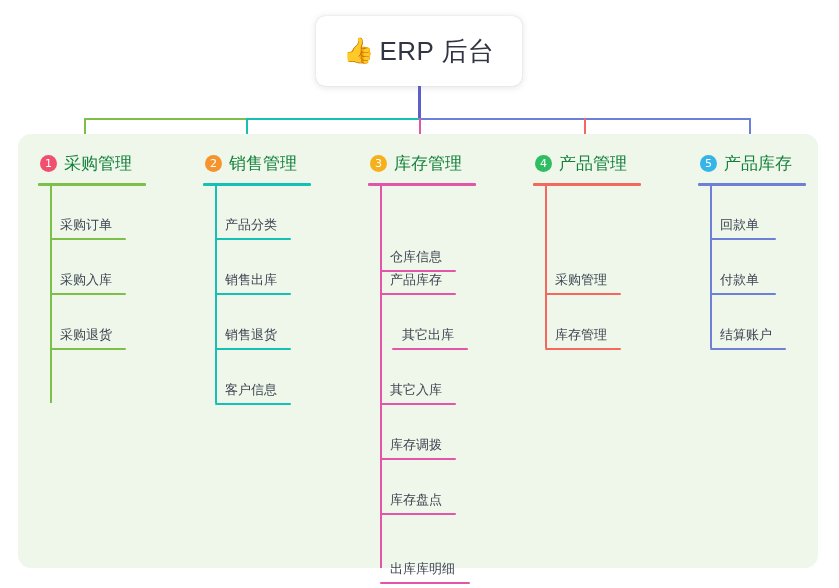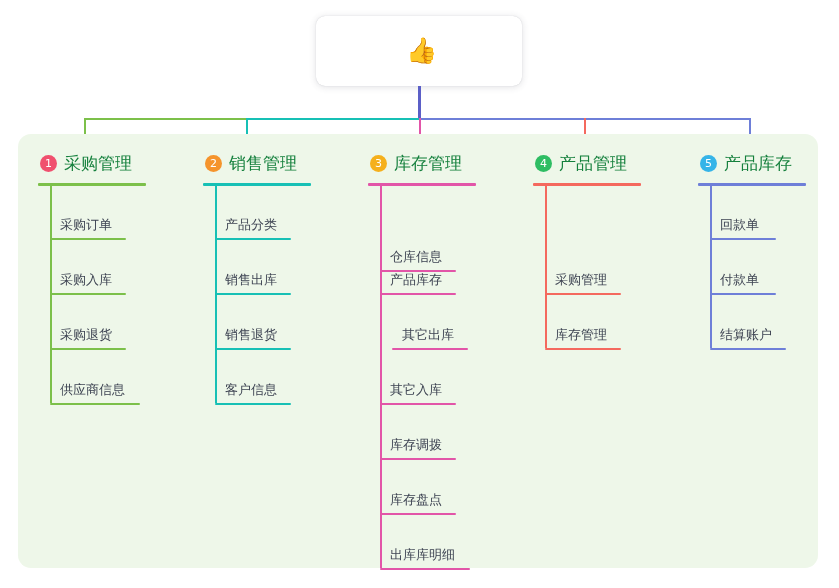--- a/index.html
+++ b/index.html
@@ -122,20 +122,21 @@
     border-radius: 1px;
   }
 </style>
 </head>
 <body>
 
 <div id="root">
 
   <div class="title-card">
     <span class="title-emoji">👍</span>
+    <span class="title-text">ERP 后台</span>
   </div>
 
   <div id="connector-layer">
       <div class="conn" style="left: 418px; top: 86px; width: 3px; height: 34px; background: rgb(91, 95, 199);"></div>
       <div class="conn" style="left: 84px; top: 118px; width: 162px; height: 2px; background: rgb(124, 192, 74);"></div>
       <div class="conn" style="left: 246px; top: 118px; width: 173px; height: 2px; background: rgb(23, 192, 181);"></div>
       <div class="conn" style="left: 419px; top: 118px; width: 331px; height: 2px; background: rgb(110, 127, 216);"></div>
       <div class="conn" style="left: 84px; top: 118px; width: 2px; height: 28px; background: rgb(124, 192, 74);"></div>
       <div class="conn" style="left: 246px; top: 118px; width: 2px; height: 28px; background: rgb(23, 192, 181);"></div>
       <div class="conn" style="left: 419px; top: 118px; width: 2px; height: 28px; background: rgb(226, 85, 168);"></div>
@@ -158,24 +159,20 @@
           <div class="leaf-rule" style="background: rgb(124, 192, 74); width: 76px;"></div>
         </div>
         <div class="leaf" style="top: 123px; width: 76px;">
           <span class="leaf-label">采购入库</span>
           <div class="leaf-rule" style="background: rgb(124, 192, 74); width: 76px;"></div>
         </div>
         <div class="leaf" style="top: 178px; width: 76px;">
           <span class="leaf-label">采购退货</span>
           <div class="leaf-rule" style="background: rgb(124, 192, 74); width: 76px;"></div>
         </div>
-        <div class="leaf" style="top: 233px; width: 90px;">
-          <span class="leaf-label">供应商信息</span>
-          <div class="leaf-rule" style="background: rgb(124, 192, 74); width: 90px;"></div>
-        </div>
       </div>
       <div class="column" style="left: 203px; top: 148px; width: 108px; height: 400px;">
         <div class="col-head">
           <span class="badge" style="background: rgb(245, 148, 44);">2</span>
           <span class="col-title">销售管理</span>
         </div>
         <div class="col-rule" style="background: rgb(23, 192, 181); width: 108px;"></div>
         <div class="spine" style="left: 12px; background: rgb(23, 192, 181); height: 217px;"></div>
         <div class="leaf" style="top: 68px; width: 76px;">
           <span class="leaf-label">产品分类</span>
@@ -218,21 +215,21 @@
           <div class="leaf-rule" style="background: rgb(226, 85, 168); width: 76px;"></div>
         </div>
         <div class="leaf" style="top: 288px; width: 76px;">
           <span class="leaf-label">库存调拨</span>
           <div class="leaf-rule" style="background: rgb(226, 85, 168); width: 76px;"></div>
         </div>
         <div class="leaf" style="top: 343px; width: 76px;">
           <span class="leaf-label">库存盘点</span>
           <div class="leaf-rule" style="background: rgb(226, 85, 168); width: 76px;"></div>
         </div>
-        <div class="leaf" style="top: 398px; width: 90px;">
+        <div class="leaf" style="top: 412px; width: 90px;">
           <span class="leaf-label">出库库明细</span>
           <div class="leaf-rule" style="background: rgb(226, 85, 168); width: 90px;"></div>
         </div>
       </div>
       <div class="column" style="left: 533px; top: 148px; width: 108px; height: 400px;">
         <div class="col-head">
           <span class="badge" style="background: rgb(46, 189, 99);">4</span>
           <span class="col-title">产品管理</span>
         </div>
         <div class="col-rule" style="background: rgb(244, 105, 94); width: 108px;"></div>

